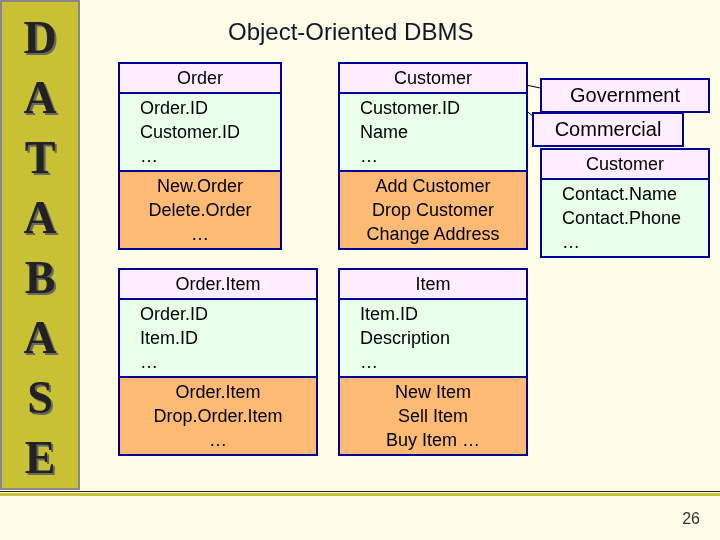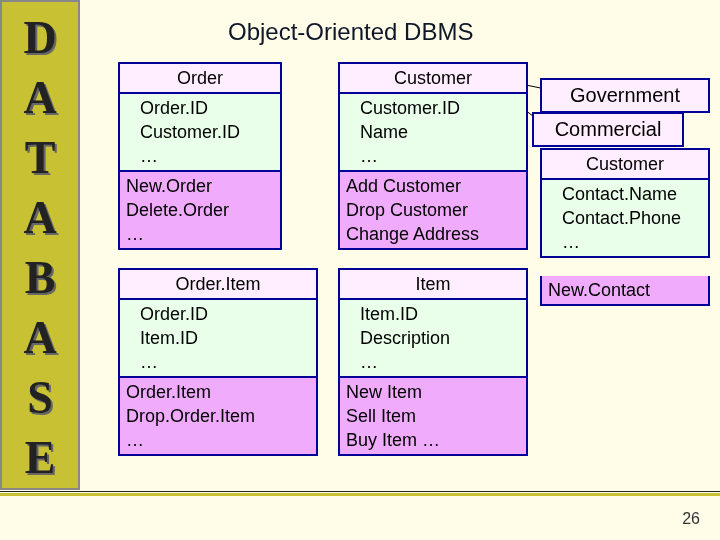--- a/index.html
+++ b/index.html
@@ -80,25 +80,26 @@
     font-size: 18px;
   }
   .classbox .attrs {
     background: #e9ffe9;
     border: 2px solid #000099;
     border-top: none;
     padding: 2px 20px;
     white-space: pre-line;
   }
   .classbox .ops {
-    background: #f0abfc;
+    background: #fdba74;
     border: 2px solid #000099;
     border-top: none;
     padding: 2px 6px;
     white-space: pre-line;
+    text-align: center;
   }
 
   .subclass {
     position: absolute;
     border: 2px solid #000099;
     font-size: 20px;
     padding: 4px 20px;
     text-align: center;
   }
   .gov {
@@ -185,17 +186,16 @@
 </div>
 
 <div class="subclass gov">Government</div>
 <div class="subclass com">Commercial</div>
 
 <div class="classbox" style="left:540px; top:148px; width:170px;">
   <div class="head">Customer</div>
   <div class="attrs">Contact.Name
 Contact.Phone
 …</div>
-  <div class="ops" style="margin-top:18px;">New.Contact</div>
 </div>
 
 <div class="footer-rule"></div>
 <div class="slide-number">26</div>
 
 </body></html>

